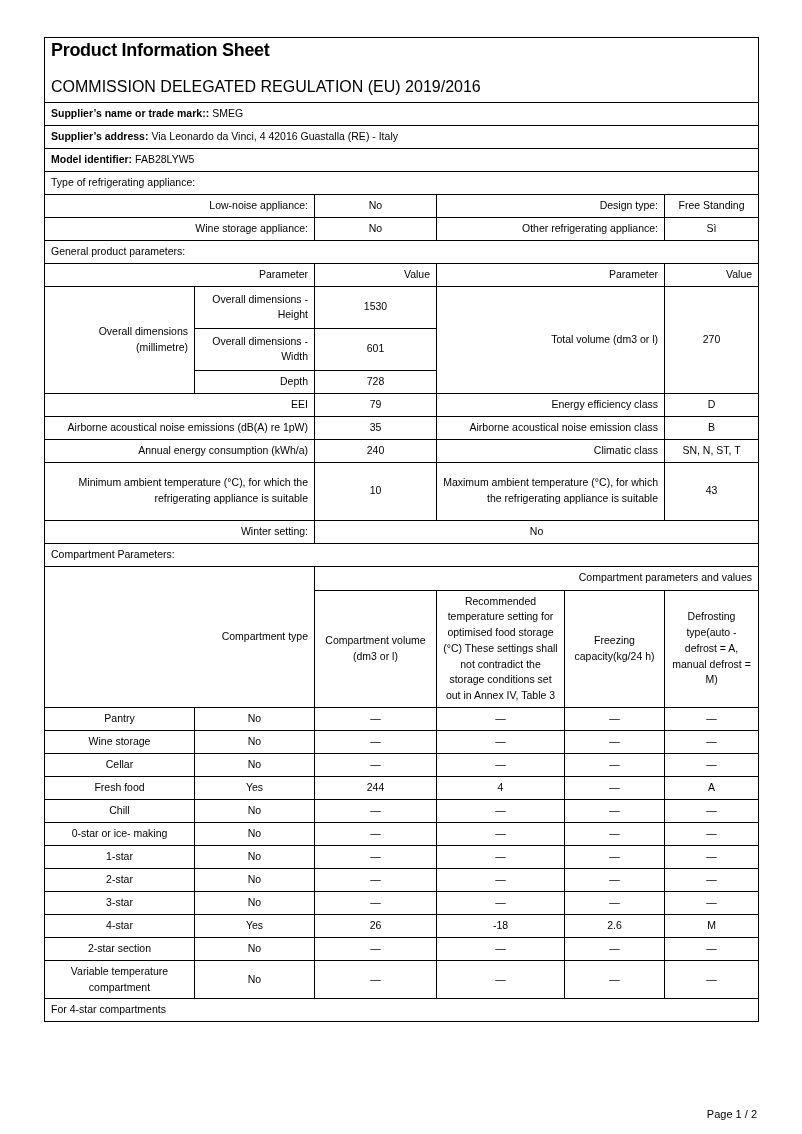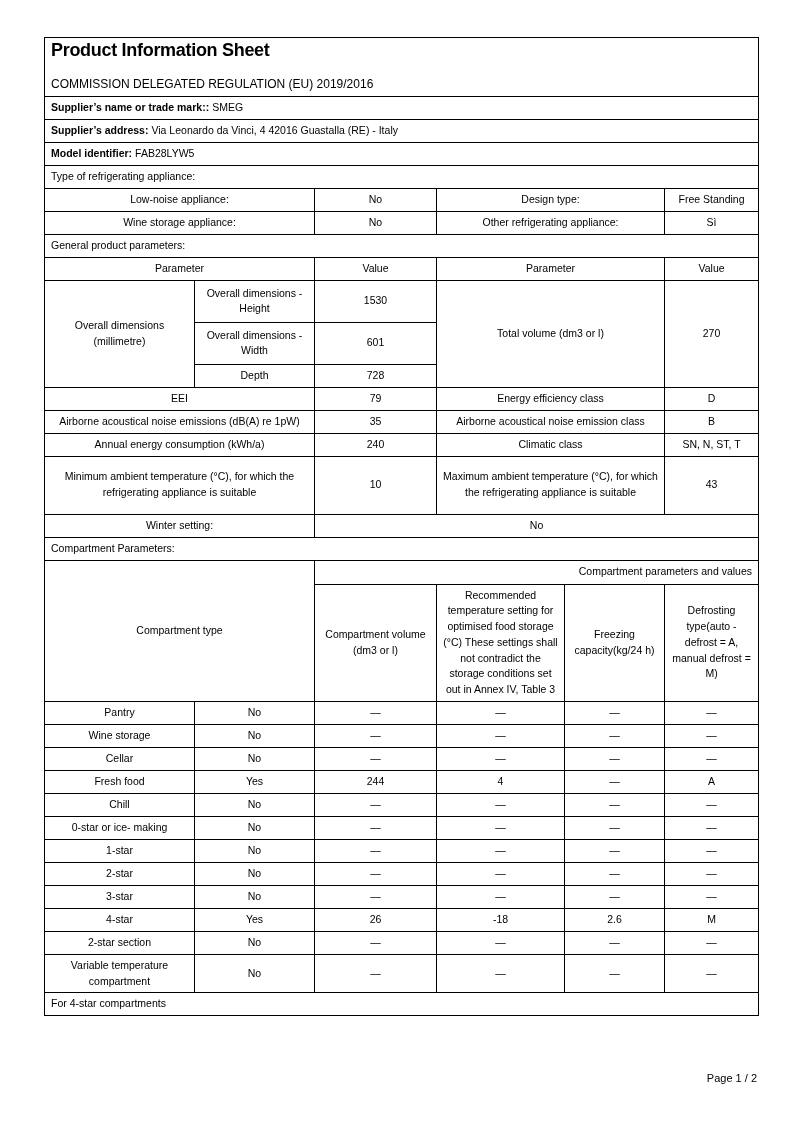--- a/index.html
+++ b/index.html
@@ -30,40 +30,40 @@
     vertical-align: middle;
     word-wrap: break-word;
   }
   td.title-cell { padding: 16px 6px 10px 6px; }
   h1.title {
     font-size: 18px;
     font-weight: bold;
     letter-spacing: -0.3px;
     line-height: 1.1;
   }
-  .reg { font-size: 12px; margin-top: 14px; }
+  .reg { font-size: 16px; margin-top: 14px; }
   .b { font-weight: bold; }
   .val-after { margin-left: 3px; }
   td.r { height: 23px; margin-left: 36px; }
   td.c { text-align: center; }
-  td.l { text-align: center; }
+  td.l { text-align: right; }
   td.heading { font-weight: normal; height: 23px; }
   td.comp-colhead {
     text-align: center;
     line-height: 1.72;
     padding: 6px 4px;
   }
   td.group-head { text-align: right; height: 24px; }
   tr.dim-row td { height: 42px; }
   tr.dim-row-s td { height: 21px; }
   tr.comp-row td { height: 23px; }
   td.tall { height: 58px; }
   .footer {
     position: absolute;
-    top: 1072px;
+    top: 1108px;
     right: 45px;
     font-size: 11px;
     color: #000;
   }
 </style>
 </head>
 <body>
 
 <div class="doc">
   <table class="sheet">

